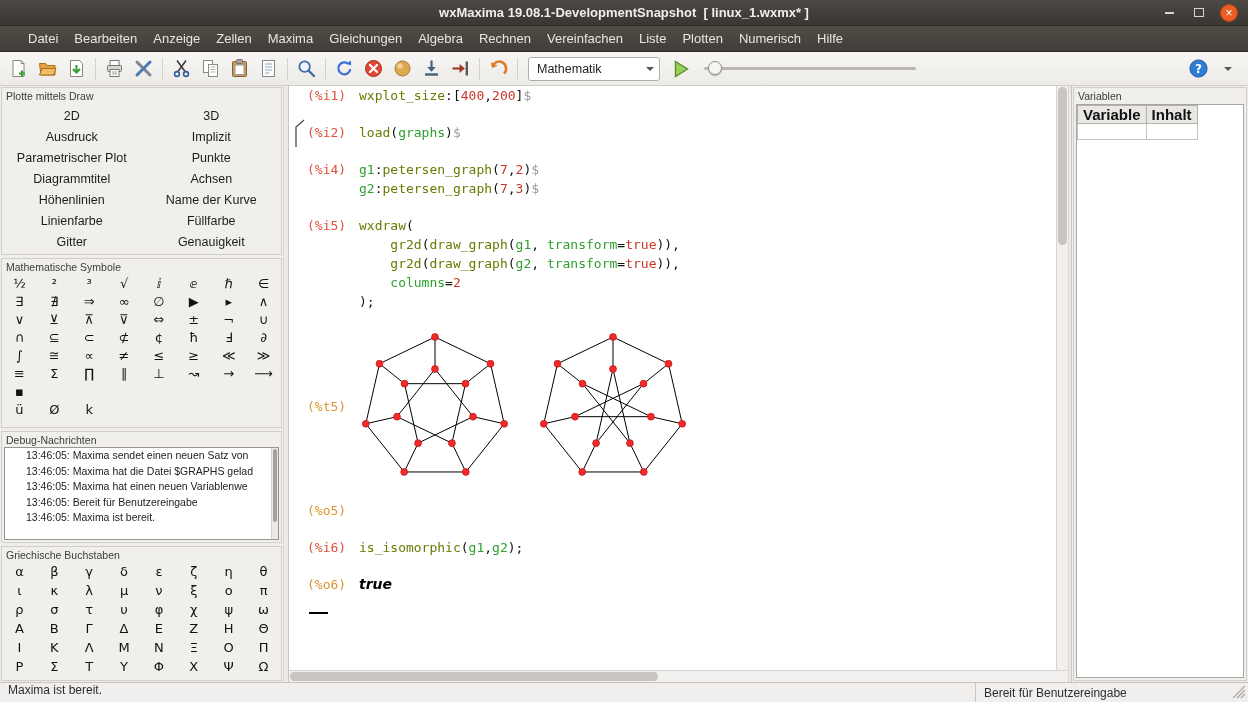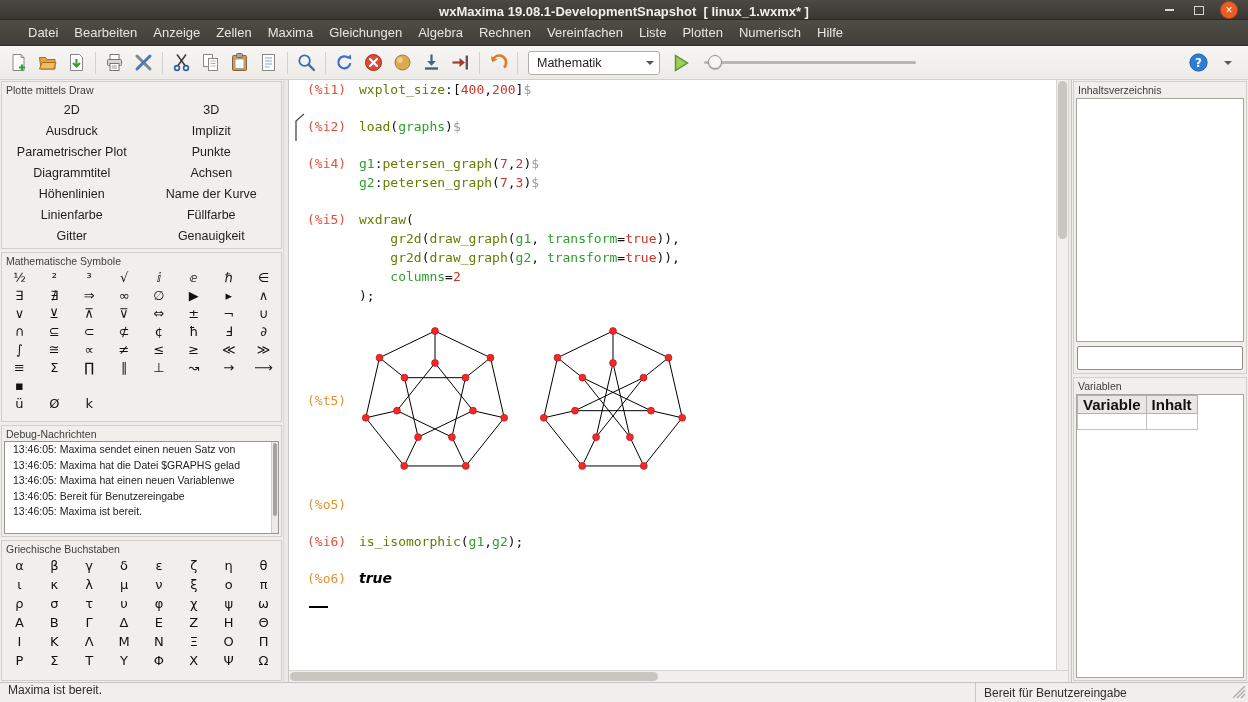--- a/index.html
+++ b/index.html
@@ -1,21 +1,21 @@
 <!DOCTYPE html>
 <html><head>
 <meta charset="utf-8">
 <style>
   *{box-sizing:border-box;margin:0;padding:0}
   html,body{width:1248px;height:702px;overflow:hidden;background:#444}
   body{font-family:"Liberation Sans","DejaVu Sans",sans-serif}
   .window{width:1248px;height:702px;display:flex;flex-direction:column;background:#f0eeec}
 
   
-  .titlebar{height:20px;flex:none;position:relative;background:linear-gradient(#4c4843,#3a3733);display:flex;align-items:flex-end;justify-content:flex-end;border-bottom:1px solid #2a2724}
+  .titlebar{height:26px;flex:none;position:relative;background:linear-gradient(#4c4843,#3a3733);display:flex;align-items:center;justify-content:flex-end;border-bottom:1px solid #2a2724}
   .title-text{position:absolute;left:0;right:0;text-align:center;color:#f0eeec;font-size:13px;font-weight:bold;white-space:pre;pointer-events:none}
   .win-controls{display:flex;align-items:center;gap:12px;padding-right:10px;z-index:2}
   .win-btn{width:18px;height:18px;display:flex;align-items:center;justify-content:center}
   .min-glyph{width:9px;height:2px;background:#d8d5d1}
   .max-glyph{width:10px;height:9px;border:1.5px solid #d8d5d1}
   .win-close{width:18px;height:18px;border-radius:50%;background:#ea5e24;border:1px solid #b5431c;display:flex;align-items:center;justify-content:center;color:#fff;font-size:12px;line-height:1}
 
   
   .menubar{height:26px;flex:none;display:flex;align-items:center;background:linear-gradient(#504c46,#413e39);border-bottom:1px solid #2e2b28;padding-left:20px}
   .menubar .menu-item{padding:0 8px;font-size:13px;color:#e8e5e1;line-height:26px;white-space:nowrap}
@@ -41,21 +41,21 @@
   .pane{background:#f1efec;border:1px solid #d2cfcb;display:flex;flex-direction:column;overflow:hidden}
   .pane-caption{flex:none;font-size:10.5px;color:#3c3c3c;padding:2px 4px 1px}
   .draw-pane{height:168px}
   .draw-grid{display:grid;grid-template-columns:1fr 1fr;grid-auto-rows:21px;padding-top:2px}
   .draw-btn{display:flex;align-items:center;justify-content:center;font-size:12.5px;color:#1d1d1d;white-space:nowrap;overflow:hidden}
   .symbols-pane{height:170px}
   .sym-row{display:grid;grid-template-columns:repeat(8,1fr);height:18px}
   .greek-grid .sym-row{height:19px}
   .sym-cell{display:flex;align-items:center;justify-content:center;font-size:13px;color:#111;font-family:"DejaVu Sans",sans-serif}
   .debug-pane{height:112px}
-  .debug-box{flex:1;margin:0 2px 2px;background:#fff;border:1px solid #989590;overflow:hidden;position:relative;padding-left:8px}
+  .debug-box{flex:1;margin:0 2px 2px;background:#fff;border:1px solid #989590;overflow:hidden;position:relative;padding-left:21px}
   .dbg-line{font-size:10.5px;line-height:15.5px;white-space:nowrap;color:#222}
   .dbg-scroll{position:absolute;right:0;top:0;bottom:0;width:7px;background:#eceae7;border-left:1px solid #d2cfcb}
   .dbg-thumb{margin:1px;height:80%;background:#a5a29e;border-radius:3px}
   .greek-pane{flex:1}
 
   
   .ws-col{flex:1;display:flex;flex-direction:column;min-width:0;background:#fff}
   .ws-row{flex:1;display:flex;min-height:0}
   .worksheet{flex:1;position:relative;overflow:hidden;padding:0 0 0 18px;font-family:"DejaVu Sans Mono","Liberation Mono",monospace;font-size:13px;line-height:19px;background:#fff}
   .vscroll{width:12px;flex:none;background:#f2f0ee;border-left:1px solid #d8d5d1}
@@ -585,25 +585,20 @@
       </div>
       <div class="hscroll">
           <div class="hthumb"></div>
         </div>
     </div>
 
     <div class="sash sash-r"></div>
 
     <div class="sidebar-right">
 
-      <div class="pane toc-pane">
-        <div class="pane-caption">Inhaltsverzeichnis</div>
-        <div class="toc-white"></div>
-        <input class="toc-input" value="" style="">
-      </div>
 
       <div class="pane vars-pane">
         <div class="pane-caption">Variablen</div>
         <div class="vars-white">
           <table class="vars">
             <tbody>
                 <tr>
               <th class="col-var">Variable</th>
               <th class="col-inh">Inhalt</th>
             </tr>

